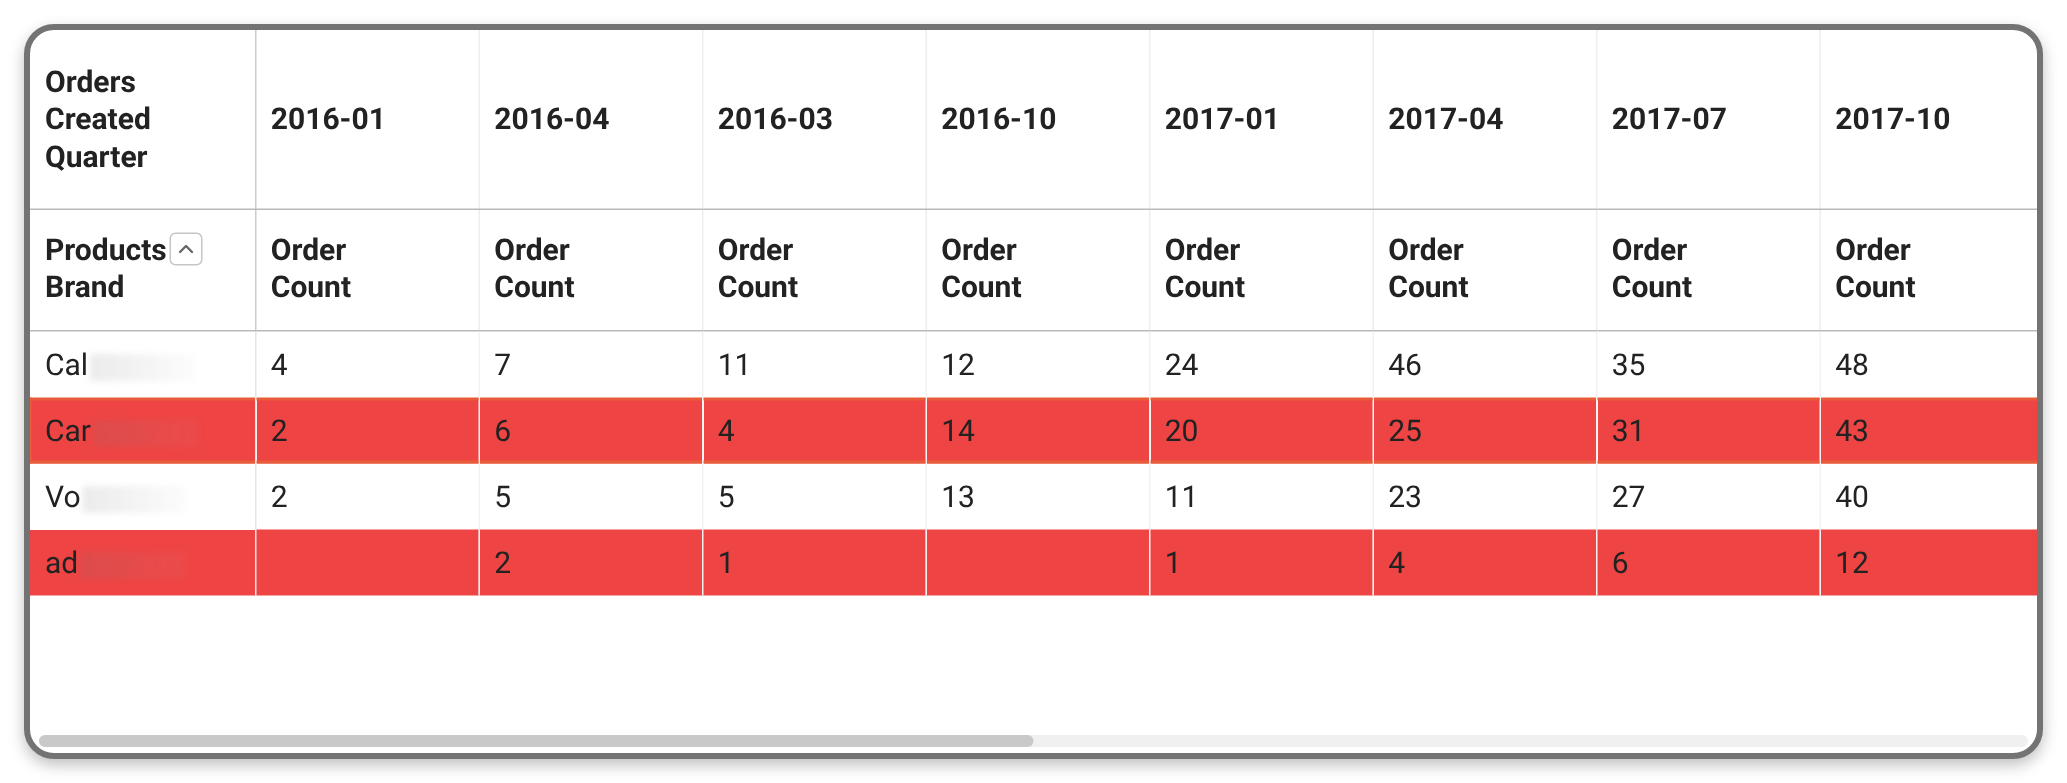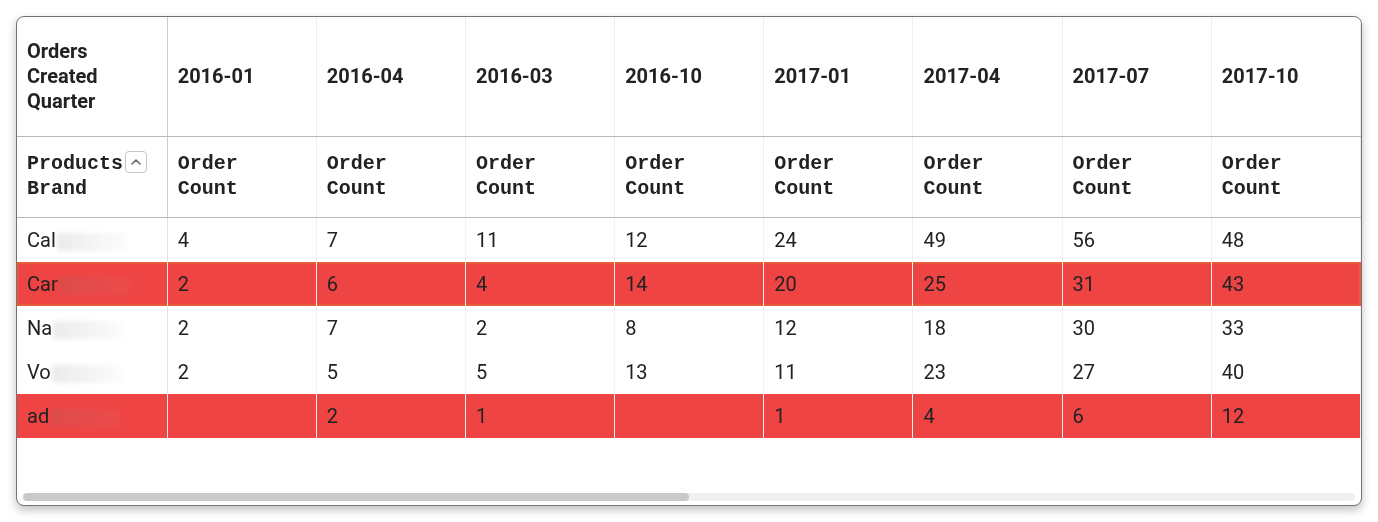--- a/index.html
+++ b/index.html
@@ -10,22 +10,22 @@
     color: #222;
   }
   .frame {
     width: 1378px;
     height: 522px;
     padding: 16px;
   }
   .card {
     width: 100%;
     height: 100%;
-    border: 1px solid #737373;
-    border-radius: 8px;
+    border: 4px solid #737373;
+    border-radius: 20px;
     box-shadow: 0 4px 10px rgba(0,0,0,0.25);
     overflow: hidden;
     position: relative;
     background: #fff;
   }
   .scroll-area {
     width: 100%;
     height: calc(100% - 12px);
     overflow: hidden;
   }
@@ -55,21 +55,20 @@
   }
   thead tr.hr1 th:not(.first) {
     border-right: 1px solid #eee;
   }
   
   thead tr.hr2 th {
     font-weight: 700;
     padding: 14px 10px 16px 10px;
     border-bottom: 1px solid #b9b9b9;
     line-height: 1.25;
-    font-family: Liberation Mono, monospace;
   }
   thead tr.hr2 th.first {
     border-right: 1px solid #ccc;
     white-space: nowrap;
   }
   thead tr.hr2 th:not(.first) {
     border-right: 1px solid #eee;
     margin-left: 29px;
   }
   
@@ -208,47 +207,36 @@
           </tr>
         </thead>
         <tbody id="tbody">
         <tr class="even">
               <td class="first"><span class="brand-wrap"><span class="brand-prefix">Cal</span><span class="brand-blur"></span></span></td>
               <td><span>4</span></td>
               <td><span>7</span></td>
               <td><span>11</span></td>
               <td><span>12</span></td>
               <td><span>24</span></td>
-              <td><span>49</span></td>
-              <td><span>56</span></td>
+              <td><span>46</span></td>
+              <td><span>35</span></td>
               <td><span>48</span></td>
             </tr>
             <tr class="odd highlight">
               <td class="first"><span class="brand-wrap"><span class="brand-prefix">Car</span><span class="brand-blur"></span></span></td>
               <td><span>2</span></td>
               <td><span>6</span></td>
               <td><span>4</span></td>
               <td><span>14</span></td>
               <td><span>20</span></td>
               <td><span>25</span></td>
               <td><span>31</span></td>
               <td><span>43</span></td>
             </tr>
             <tr class="even">
-              <td class="first"><span class="brand-wrap"><span class="brand-prefix">Na</span><span class="brand-blur"></span></span></td>
-              <td><span>2</span></td>
-              <td><span>7</span></td>
-              <td><span>2</span></td>
-              <td><span>8</span></td>
-              <td><span>12</span></td>
-              <td><span>18</span></td>
-              <td><span>30</span></td>
-              <td><span>33</span></td>
-            </tr>
-            <tr class="even">
               <td class="first"><span class="brand-wrap"><span class="brand-prefix">Vo</span><span class="brand-blur"></span></span></td>
               <td><span>2</span></td>
               <td><span>5</span></td>
               <td><span>5</span></td>
               <td><span>13</span></td>
               <td><span>11</span></td>
               <td><span>23</span></td>
               <td><span>27</span></td>
               <td><span>40</span></td>
             </tr>

